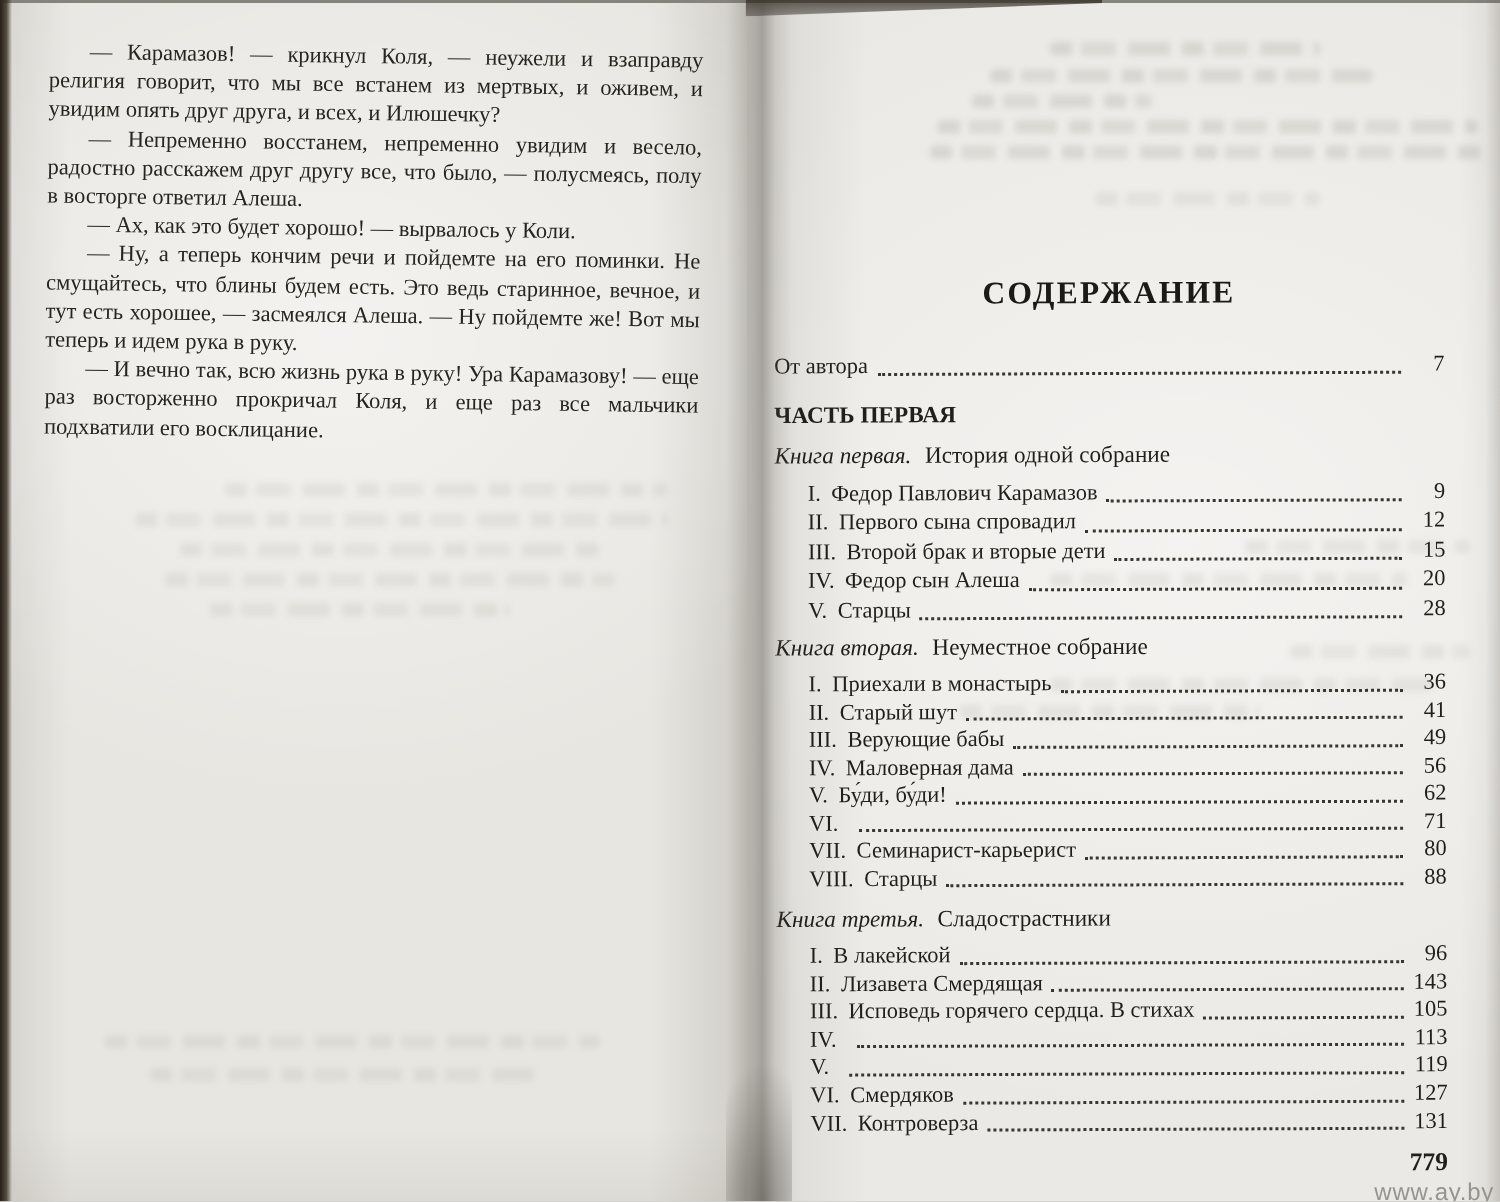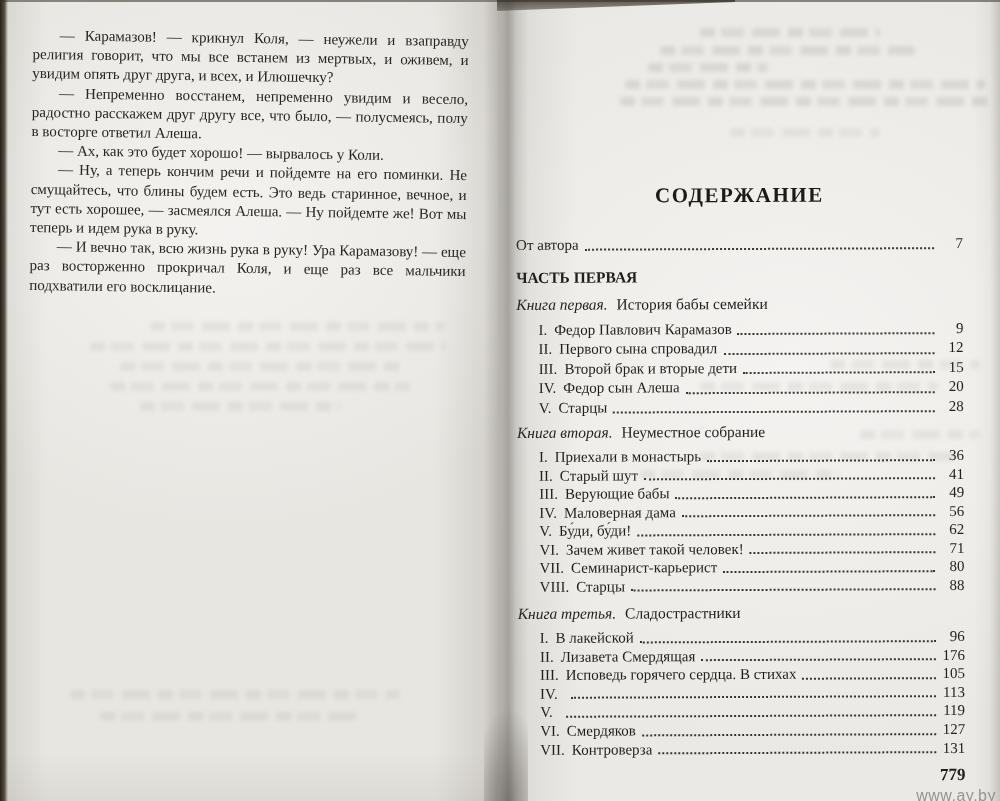--- a/index.html
+++ b/index.html
@@ -161,21 +161,21 @@
 
     <div class="toc-row row-front">
       <span>От автора</span>
       <span class="leader"></span>
       <span class="pg">7</span>
     </div>
 
     <div class="part-title">ЧАСТЬ ПЕРВАЯ</div>
 
     <div class="book-h bh1">
-      <span class="book-name">Книга первая.</span><span>История бабы семейки</span>
+      <span class="book-name">Книга первая.</span><span>История одной собрание</span>
     </div>
     <div class="chapters chs1">
       <div class="toc-row">
           <span class="ch-num">I.</span>
           <span>Федор Павлович Карамазов</span>
           <span class="leader"></span>
           <span class="pg">9</span>
         </div>
       <div class="toc-row">
           <span class="ch-num">II.</span>
@@ -232,21 +232,20 @@
           <span class="pg">56</span>
         </div>
       <div class="toc-row">
           <span class="ch-num">V.</span>
           <span>Бу́ди, бу́ди!</span>
           <span class="leader"></span>
           <span class="pg">62</span>
         </div>
       <div class="toc-row">
           <span class="ch-num">VI.</span>
-          <span>Зачем живет такой человек!</span>
           <span class="leader"></span>
           <span class="pg">71</span>
         </div>
       <div class="toc-row">
           <span class="ch-num">VII.</span>
           <span>Семинарист-карьерист</span>
           <span class="leader"></span>
           <span class="pg">80</span>
         </div>
       <div class="toc-row">
@@ -264,21 +263,21 @@
       <div class="toc-row">
           <span class="ch-num">I.</span>
           <span>В лакейской</span>
           <span class="leader"></span>
           <span class="pg">96</span>
         </div>
       <div class="toc-row">
           <span class="ch-num">II.</span>
           <span>Лизавета Смердящая</span>
           <span class="leader"></span>
-          <span class="pg">176</span>
+          <span class="pg">143</span>
         </div>
       <div class="toc-row">
           <span class="ch-num">III.</span>
           <span>Исповедь горячего сердца. В стихах</span>
           <span class="leader"></span>
           <span class="pg">105</span>
         </div>
       <div class="toc-row">
           <span class="ch-num">IV.</span>
           <span class="leader"></span>

